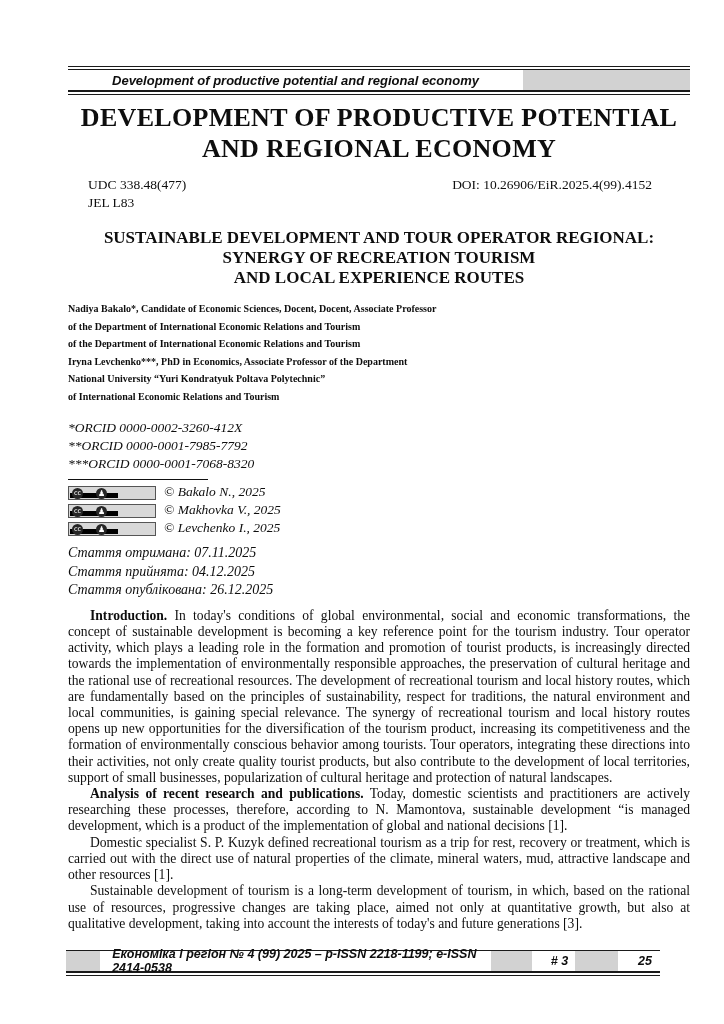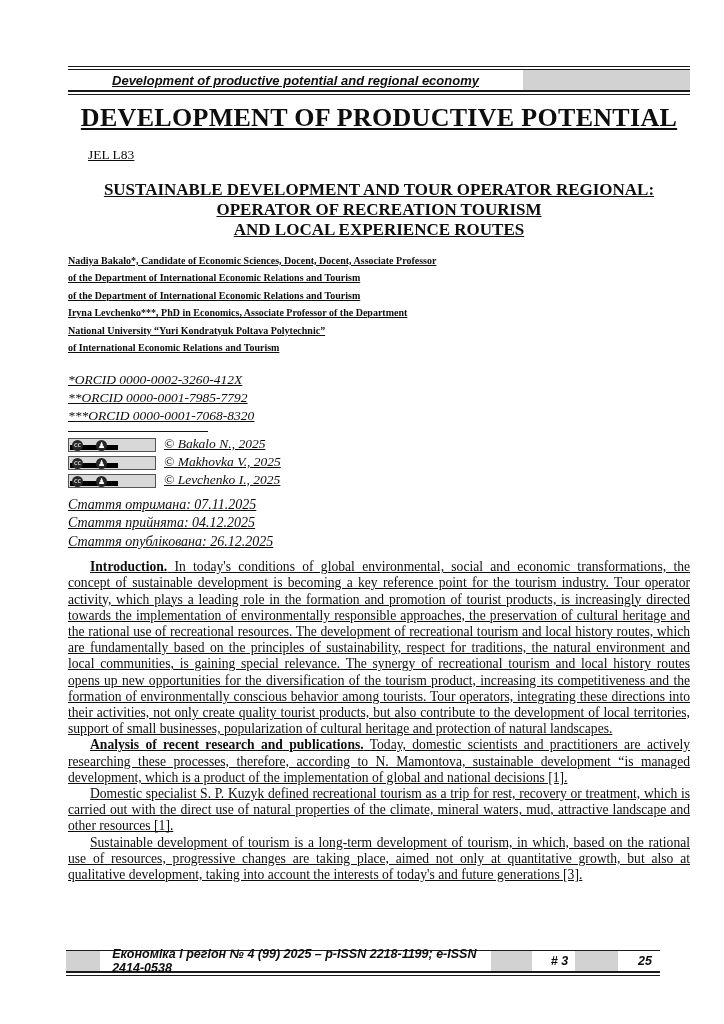--- a/index.html
+++ b/index.html
@@ -1,18 +1,18 @@
 <!DOCTYPE html>
 <html><head>
 <meta charset="utf-8">
 <style>
   html,body{margin:0;padding:0;background:#ffffff;}
   .page{position:relative;width:724px;height:1024px;background:#fff;overflow:hidden;
         font-family:"Liberation Serif",serif;color:#0e0e0e;}
-  .content{margin:0 34px 0 68px;text-decoration:underline;}
+  .content{margin:0 34px 0 68px;}
 
   
   .hl{background:#1a1a1a;}
   .hl.t1{height:1px;} .hl.t2{height:2px;}
   .hg2{height:2px;background:#fff;}
 
   
   .runhead-row{display:flex;align-items:stretch;height:20px;}
   .runhead-text{flex:1 1 auto;display:flex;align-items:center;justify-content:center;
       font-family:"Liberation Sans",sans-serif;font-weight:bold;font-style:italic;font-size:13px;}
@@ -65,29 +65,34 @@
         <div class="runhead-text">Development of productive potential and regional economy</div>
         <div class="runhead-gray"></div>
       </div>
       <div class="hl t2"></div>
       <div class="hg2"></div>
       <div class="hl t1"></div>
     </div>
 
     <div class="h1">
       <div>DEVELOPMENT OF PRODUCTIVE POTENTIAL</div>
+      <div>AND REGIONAL ECONOMY</div>
     </div>
 
     <div class="meta">
+      <div class="meta-row">
+        <span>UDC 338.48(477)</span>
+        <span>DOI: 10.26906/EiR.2025.4(99).4152</span>
+      </div>
       <div>JEL L83</div>
     </div>
 
     <div class="art-title">
       <div>SUSTAINABLE DEVELOPMENT AND TOUR OPERATOR REGIONAL:</div>
-      <div>OPERATOR OF RECREATION TOURISM</div>
+      <div>SYNERGY OF RECREATION TOURISM</div>
       <div>AND LOCAL EXPERIENCE ROUTES</div>
     </div>
 
     <div class="authors">
       <div>Nadiya Bakalo*, Candidate of Economic Sciences, Docent, Docent, Associate Professor</div>
       <div>of the Department of International Economic Relations and Tourism</div>
       <div>of the Department of International Economic Relations and Tourism</div>
       <div>Iryna Levchenko***, PhD in Economics, Associate Professor of the Department</div>
       <div>National University “Yuri Kondratyuk Poltava Polytechnic”</div>
       <div>of International Economic Relations and Tourism</div>

